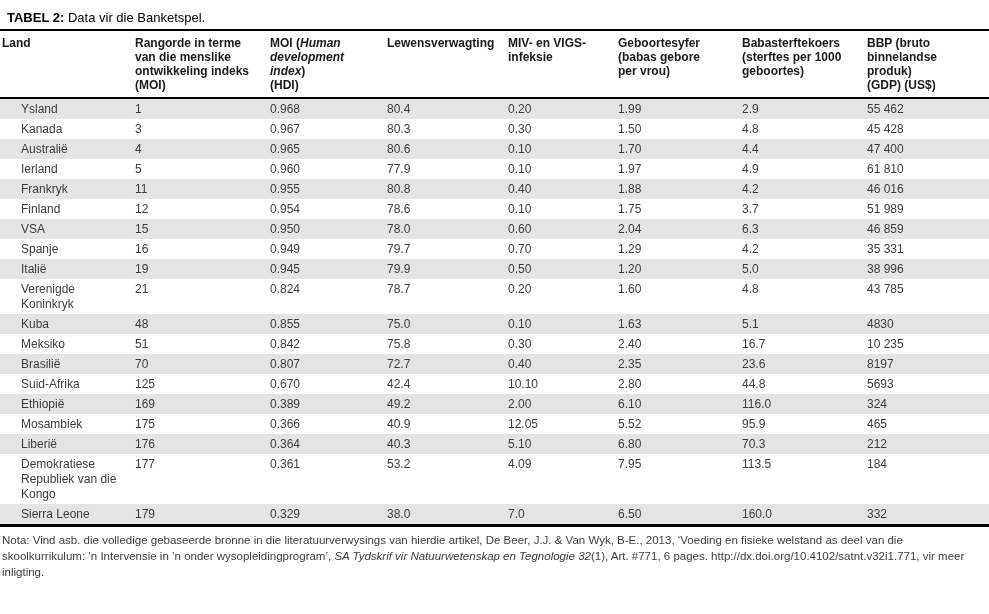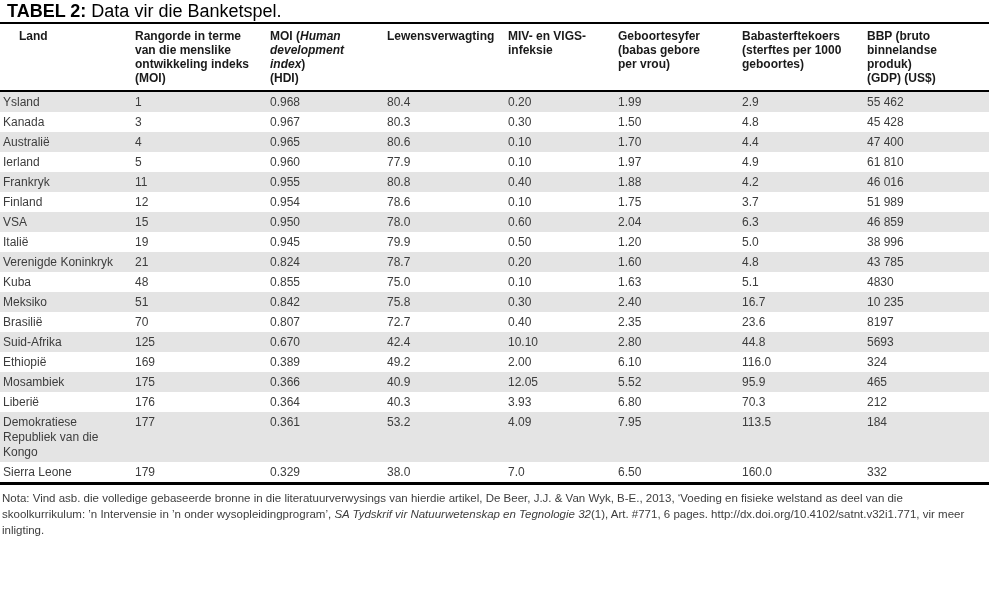--- a/index.html
+++ b/index.html
@@ -5,24 +5,24 @@
   html, body { margin: 0; padding: 0; background: #ffffff; }
   body {
     width: 989px;
     font-family: "Liberation Sans", sans-serif;
     color: var(--text, #3d3d3d);
     -webkit-font-smoothing: antialiased;
   }
   .page { width: 989px; }
 
   .caption {
-    font-size: 18px;
+    font-size: 13px;
     line-height: 14px;
     color: #000000;
-    padding: 4px 0 4px 7px;
+    padding: 11px 0 4px 7px;
     border-bottom: 2px solid var(--border, #000000);
   }
   .caption .cap-label { font-weight: bold; }
 
   table.data-table {
     width: 989px;
     table-layout: fixed;
     border-collapse: collapse;
     border-bottom: 3px solid var(--border, #000000);
   }
@@ -30,32 +30,32 @@
     text-align: left;
     vertical-align: top;
     font-size: 12px;
     font-weight: bold;
     color: #1a1a1a;
     line-height: 14px;
     padding: 5px 8px 5px 0;
     border-bottom: 2px solid var(--border, #000000);
     white-space: pre-line;
   }
-  thead th:first-child { padding-left: 19px; margin-top: 19px; }
+  thead th:first-child { padding-left: 2px; margin-top: 19px; }
   thead th i { font-style: italic; }
 
   tbody td {
     font-size: 12px;
     color: var(--text, #3d3d3d);
     vertical-align: top;
     line-height: 15px;
     padding: 3px 4px 2px 0;
     overflow: hidden;
   }
-  tbody td:first-child { padding-left: 3px; }
+  tbody td:first-child { padding-left: 21px; }
   tbody tr:nth-child(odd) { background: var(--stripe, #e4e4e4); }
 
   .note {
     font-size: 11.5px;
     line-height: 16px;
     color: var(--text, #3d3d3d);
     padding: 5px 3px 0 2px;
   }
   .note i { font-style: italic; }
 </style>
@@ -169,20 +169,30 @@
           <td>VSA</td>
           <td>15</td>
           <td>0.950</td>
           <td>78.0</td>
           <td>0.60</td>
           <td>2.04</td>
           <td>6.3</td>
           <td>46 859</td>
         </tr>
         <tr>
+          <td>Spanje</td>
+          <td>16</td>
+          <td>0.949</td>
+          <td>79.7</td>
+          <td>0.70</td>
+          <td>1.29</td>
+          <td>4.2</td>
+          <td>35 331</td>
+        </tr>
+        <tr>
           <td>Italië</td>
           <td>19</td>
           <td>0.945</td>
           <td>79.9</td>
           <td>0.50</td>
           <td>1.20</td>
           <td>5.0</td>
           <td>38 996</td>
         </tr>
         <tr>
@@ -253,21 +263,21 @@
           <td>12.05</td>
           <td>5.52</td>
           <td>95.9</td>
           <td>465</td>
         </tr>
         <tr>
           <td>Liberië</td>
           <td>176</td>
           <td>0.364</td>
           <td>40.3</td>
-          <td>3.93</td>
+          <td>5.10</td>
           <td>6.80</td>
           <td>70.3</td>
           <td>212</td>
         </tr>
         <tr>
           <td>Demokratiese Republiek van die Kongo</td>
           <td>177</td>
           <td>0.361</td>
           <td>53.2</td>
           <td>4.09</td>

